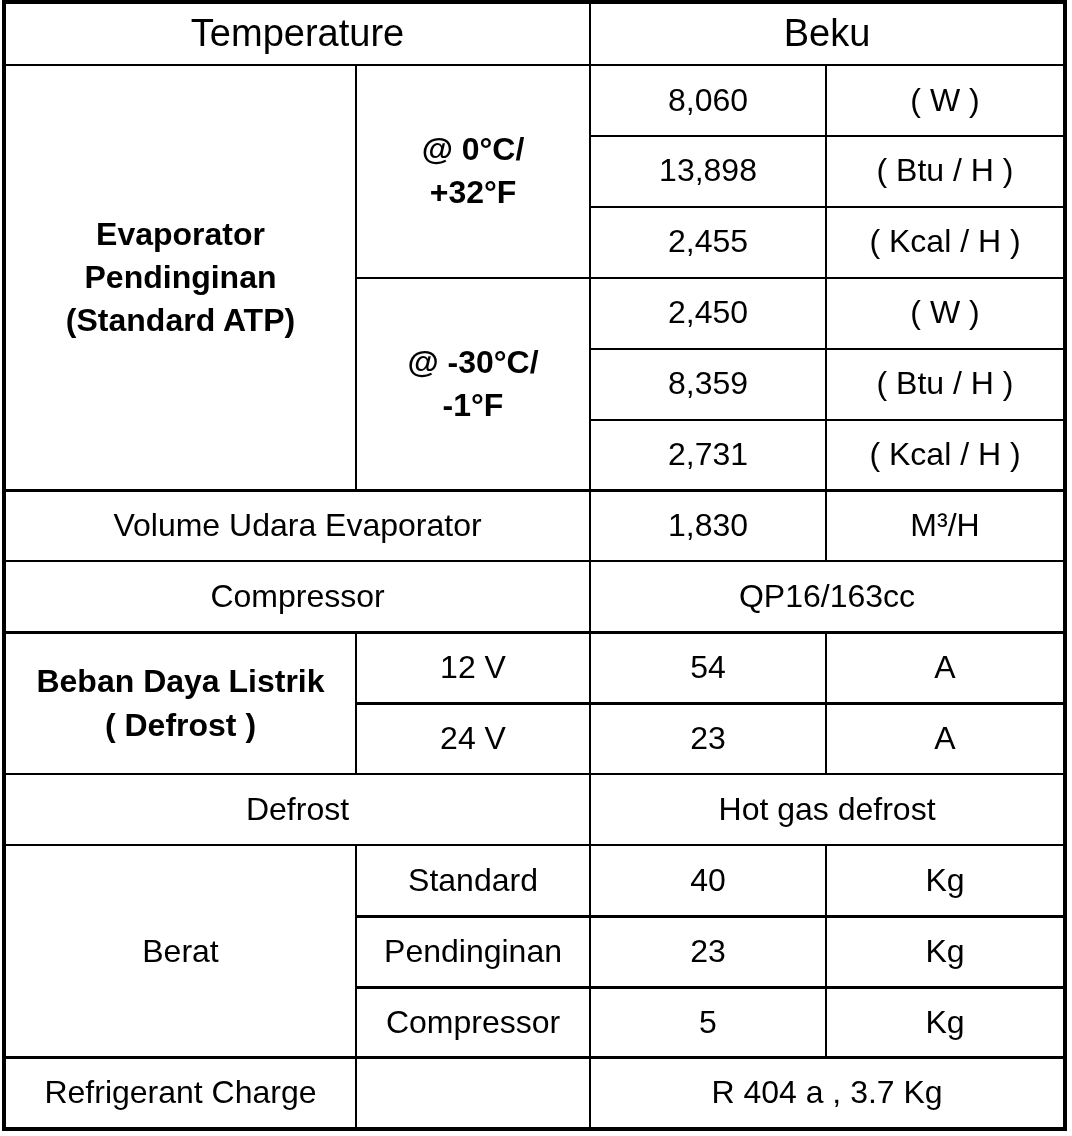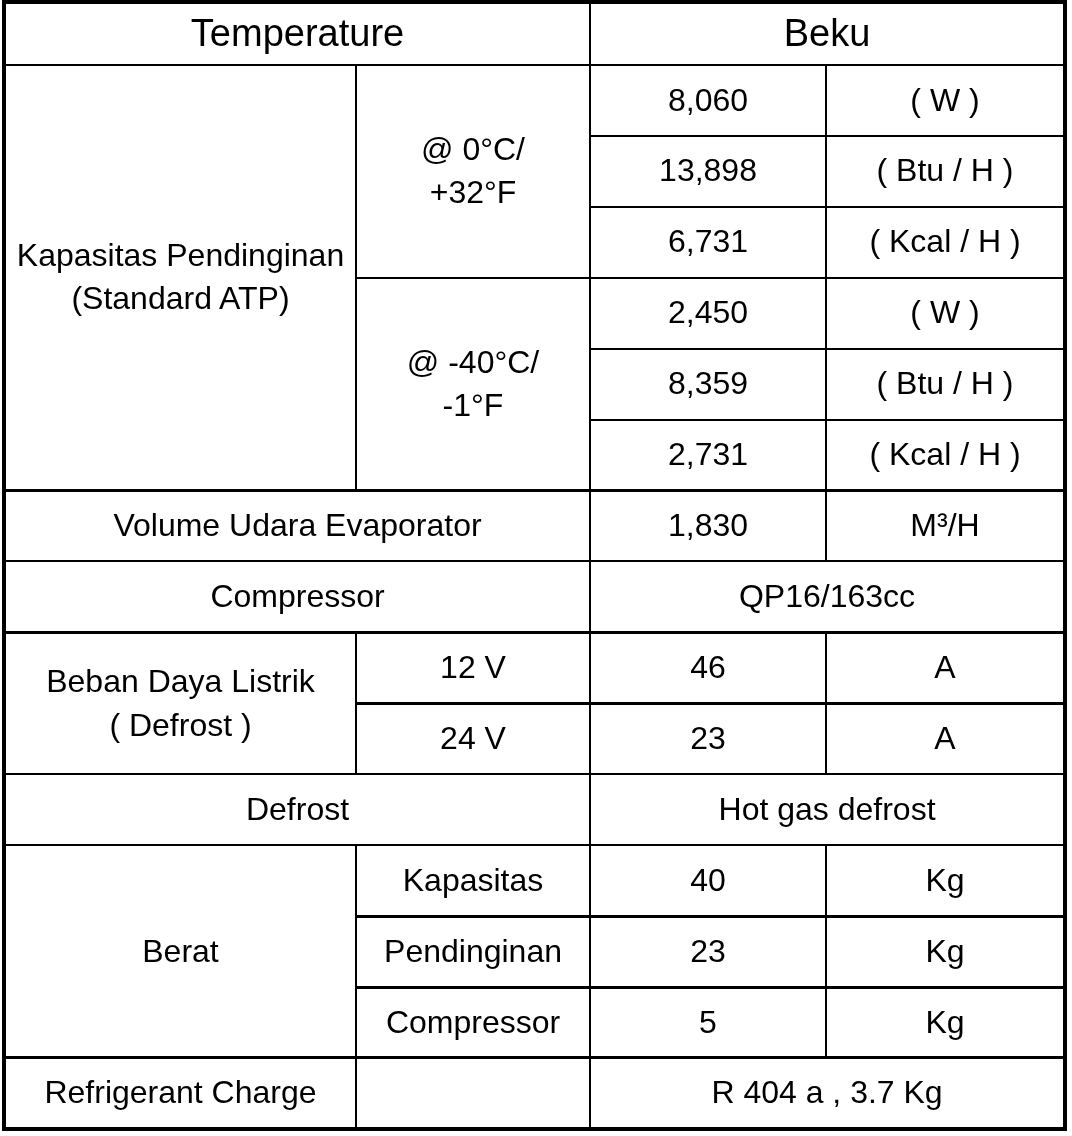--- a/index.html
+++ b/index.html
@@ -40,21 +40,21 @@
   }
   
   tr.sep td { border-top-width: 3px; }
   td.hdr-sep { border-bottom-width: 3px; }
   
   td.hdr { font-size: 38px; }
   
   td.left  { text-align: left; padding-left: 22px; }
   td.left-wide { text-align: left; padding-left: 30px; }
   td.left-sub { text-align: left; padding-left: 22px; }
-  .two-line div { line-height: 1.35; }
+  .two-line div { line-height: 1.35; font-weight: bold; }
 </style>
 </head>
 <body>
 
 <div class="sheet">
   <table class="spec">
     <colgroup>
       <col style="width:352px">
       <col style="width:234px">
       <col style="width:236px">
@@ -62,42 +62,42 @@
     </colgroup>
 
     <tbody>
         <tr style="height:62px">
       <td colspan="2" class="hdr hdr-sep">Temperature</td>
       <td colspan="2" class="hdr hdr-sep">Beku</td>
     </tr>
 
     <tr style="height:70px">
       <td rowspan="6" class="two-line">
-        <div>Kapasitas Pendinginan</div>
+        <div>Evaporator Pendinginan</div>
         <div>(Standard ATP)</div>
       </td>
       <td rowspan="3" class="two-line">
         <div>@ 0°C/</div>
         <div>+32°F</div>
       </td>
       <td>8,060</td>
       <td>( W )</td>
     </tr>
     <tr style="height:70px">
       <td>13,898</td>
       <td>( Btu / H )</td>
     </tr>
     <tr style="height:70px">
-      <td>6,731</td>
+      <td>2,455</td>
       <td>( Kcal / H )</td>
     </tr>
 
     <tr style="height:70px">
       <td rowspan="3" class="two-line">
-        <div>@ -40°C/</div>
+        <div>@ -30°C/</div>
         <div>-1°F</div>
       </td>
       <td>2,450</td>
       <td>( W )</td>
     </tr>
     <tr style="height:70px">
       <td>8,359</td>
       <td>( Btu / H )</td>
     </tr>
     <tr style="height:70px">
@@ -115,37 +115,37 @@
       <td colspan="2" class="left">Compressor</td>
       <td colspan="2">QP16/163cc</td>
     </tr>
 
     <tr style="height:70px" class="sep">
       <td rowspan="2" class="left two-line">
         <div>Beban Daya Listrik</div>
         <div>( Defrost )</div>
       </td>
       <td>12 V</td>
-      <td>46</td>
+      <td>54</td>
       <td>A</td>
     </tr>
     <tr style="height:70px" class="sep">
       <td>24 V</td>
       <td>23</td>
       <td>A</td>
     </tr>
 
     <tr style="height:70px">
       <td colspan="2" class="left">Defrost</td>
       <td colspan="2">Hot gas defrost</td>
     </tr>
 
     <tr style="height:70px">
       <td rowspan="3" class="left">Berat</td>
-      <td class="left-sub">Kapasitas</td>
+      <td class="left-sub">Standard</td>
       <td>40</td>
       <td>Kg</td>
     </tr>
     <tr style="height:70px" class="sep">
       <td class="left-sub">Pendinginan</td>
       <td>23</td>
       <td>Kg</td>
     </tr>
     <tr style="height:70px" class="sep">
       <td class="left-sub">Compressor</td>

